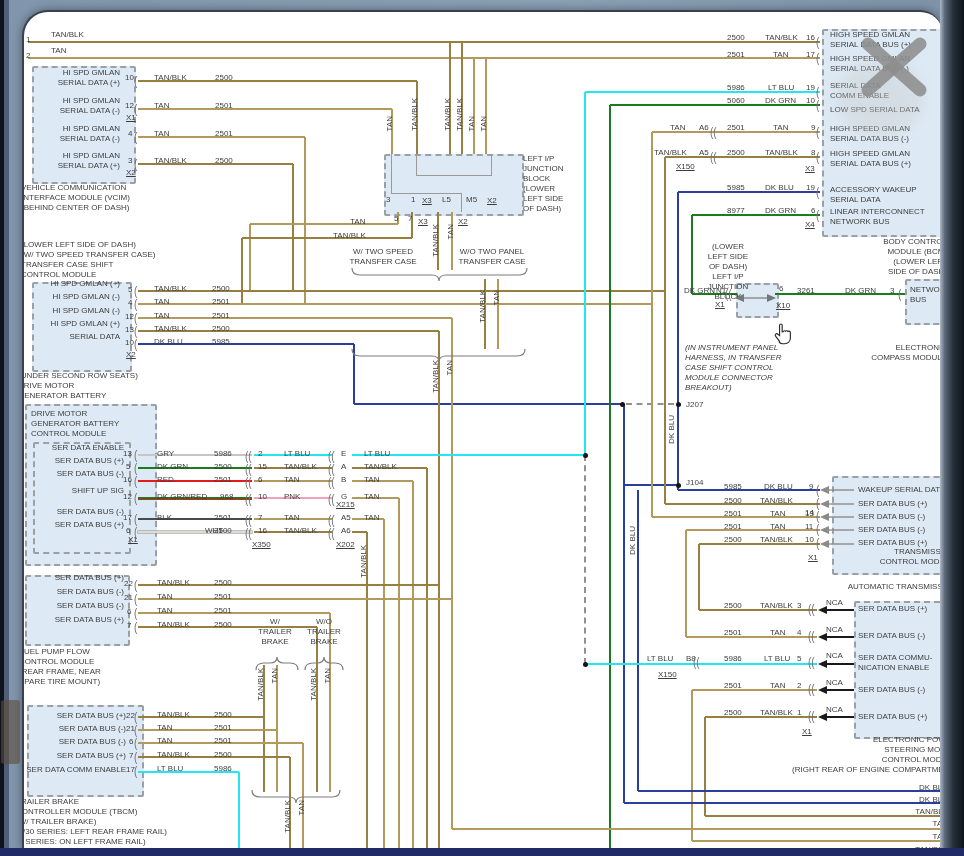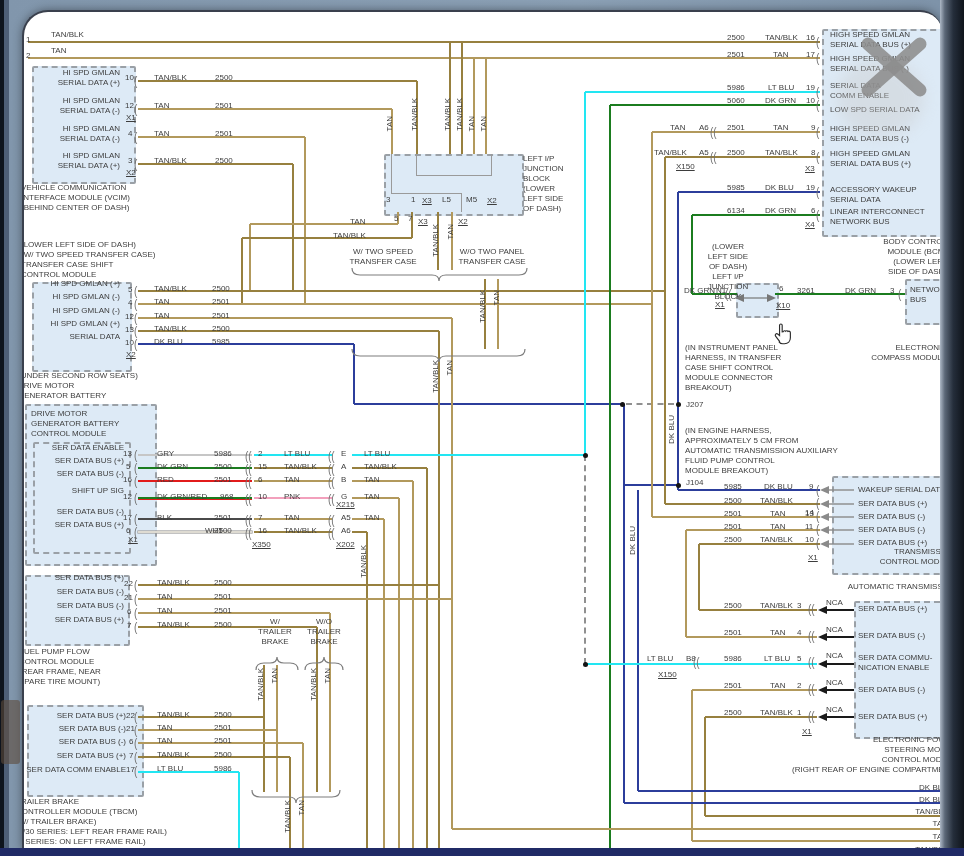--- a/index.html
+++ b/index.html
@@ -388,21 +388,21 @@
       <div class="lbl" style="left: 652px; top: 146px;">TAN/BLK</div>
       <div class="lbl" style="left: 697px; top: 146px;">A5</div>
       <div class="lbl u" style="left: 674px; top: 160px;">X150</div>
       <div class="lbl" style="left: 725px; top: 146px;">2500</div>
       <div class="lbl" style="left: 763px; top: 146px;">TAN/BLK</div>
       <div class="lbl" style="left: 809px; top: 146px;">8</div>
       <div class="lbl u" style="left: 803px; top: 162px;">X3</div>
       <div class="lbl" style="left: 725px; top: 181px;">5985</div>
       <div class="lbl" style="left: 763px; top: 181px;">DK BLU</div>
       <div class="lbl" style="left: 804px; top: 181px;">19</div>
-      <div class="lbl" style="left: 725px; top: 204px;">6134</div>
+      <div class="lbl" style="left: 725px; top: 204px;">8977</div>
       <div class="lbl" style="left: 763px; top: 204px;">DK GRN</div>
       <div class="lbl" style="left: 809px; top: 204px;">6</div>
       <div class="lbl u" style="left: 803px; top: 218px;">X4</div>
       <div class="lbl" style="left: 828px; top: 28px;">HIGH SPEED GMLAN
 SERIAL DATA BUS (+)</div>
       <div class="lbl" style="left: 828px; top: 52px;">HIGH SPEED GMLAN
 SERIAL DATA BUS (-)</div>
       <div class="lbl" style="left: 828px; top: 79px;">SERIAL DATA
 COMM ENABLE</div>
       <div class="lbl" style="left: 828px; top: 103px;">LOW SPD SERIAL DATA</div>
@@ -429,32 +429,27 @@
       <div class="lbl u" style="left: 713px; top: 298px;">X1</div>
       <div class="lbl" style="left: 777px; top: 282px;">6</div>
       <div class="lbl u" style="left: 774px; top: 299px;">X10</div>
       <div class="lbl" style="left: 795px; top: 284px;">3261</div>
       <div class="lbl" style="left: 843px; top: 284px;">DK GRN</div>
       <div class="lbl" style="left: 888px; top: 284px;">3</div>
       <div class="lbl" style="left: 908px; top: 283px;">NETWORK
 BUS</div>
       <div class="lbl r" style="left: 805px; top: 341px; width: 140px;">ELECTRONIC
 COMPASS MODULE</div>
-      <div class="lbl" style="left: 683px; top: 341px;">(IN INSTRUMENT PANEL
+      <div class="lbl" style="left: 683px; top: 341px; font-style: italic;">(IN INSTRUMENT PANEL
 HARNESS, IN TRANSFER
 CASE SHIFT CONTROL
 MODULE CONNECTOR
 BREAKOUT)</div>
       <div class="lbl" style="left: 684px; top: 398px;">J207</div>
       <div class="lbl v" style="left: 665px; top: 413px;">DK BLU</div>
-      <div class="lbl" style="left: 683px; top: 424px;">(IN ENGINE HARNESS,
-APPROXIMATELY 5 CM FROM
-AUTOMATIC TRANSMISSION AUXILIARY
-FLUID PUMP CONTROL
-MODULE BREAKOUT)</div>
       <div class="lbl" style="left: 684px; top: 476px;">J104</div>
       <div class="lbl v" style="left: 626px; top: 524px;">DK BLU</div>
       <div class="lbl" style="left: 722px; top: 480px;">5985</div>
       <div class="lbl" style="left: 762px; top: 480px;">DK BLU</div>
       <div class="lbl" style="left: 807px; top: 480px;">9</div>
       <div class="lbl" style="left: 722px; top: 494px;">2500</div>
       <div class="lbl" style="left: 758px; top: 494px;">TAN/BLK</div>
       <div class="lbl" style="left: 803px; top: 506px;">14</div>
       <div class="lbl" style="left: 722px; top: 507px;">2501</div>
       <div class="lbl" style="left: 768px; top: 507px;">TAN</div>

